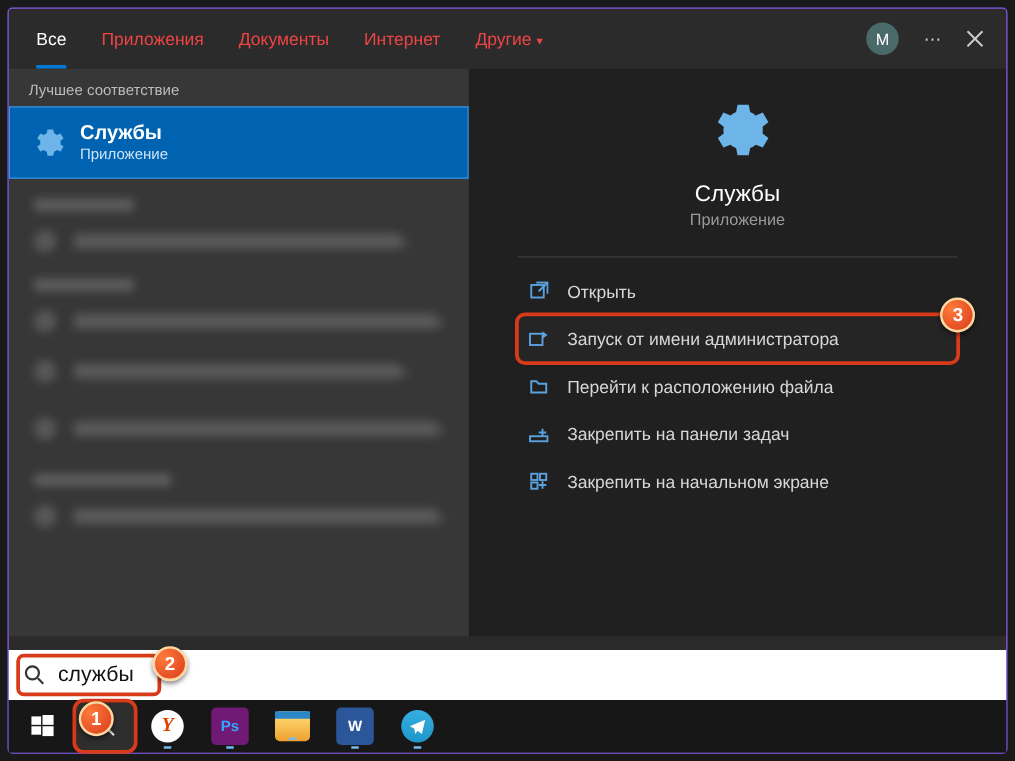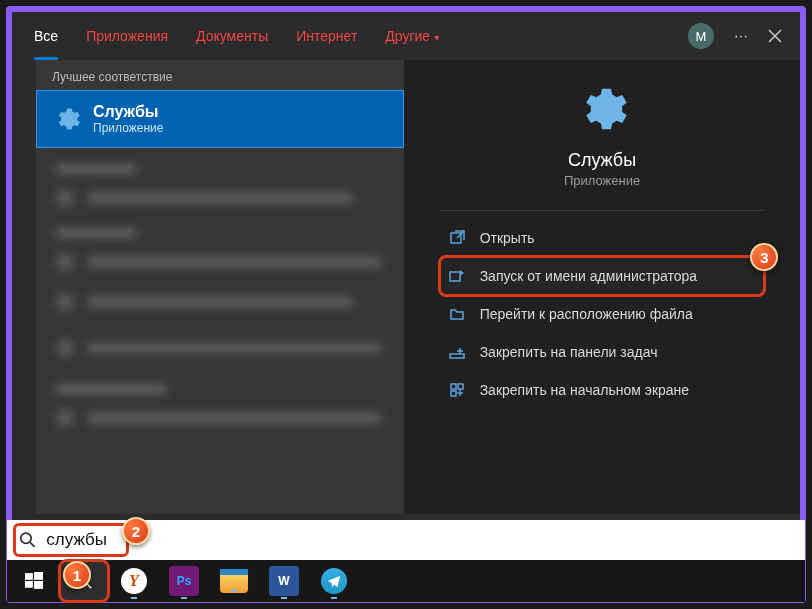--- a/index.html
+++ b/index.html
@@ -1,29 +1,29 @@
 <!DOCTYPE html>
 <html><head>
 <meta charset="utf-8">
 <style>
   * { box-sizing: border-box; margin: 0; padding: 0; font-family: "Segoe UI", Arial, sans-serif; }
   body { background: #1a1a1a; width: 812px; height: 609px; overflow: hidden; position: relative; }
-  .frame { position: absolute; inset: 6px; border: 6px solid #8b5cf6; border-radius: 4px; overflow: hidden; background: #2b2b2b; }
+  .frame { position: absolute; inset: 6px; border: 1px solid #8b5cf6; border-radius: 4px; overflow: hidden; background: #2b2b2b; }
   
   .tabs { display: flex; align-items: center; height: 48px; padding: 0 8px; background: #2b2b2b; }
   .tab { color: #ef4444; font-size: 14px; padding: 0 14px; height: 48px; line-height: 48px; cursor: pointer; position: relative; }
   .tab.active { color: #fff; }
   .tab.active::after { content: ""; position: absolute; left: 14px; right: 14px; bottom: 0; height: 3px; background: #0078d4; }
   .tabs .spacer { flex: 1; }
   .avatar { width: 26px; height: 26px; border-radius: 50%; background: #4a6a6a; color: #fff; font-size: 13px; display: flex; align-items: center; justify-content: center; margin: 0 10px; }
   .more, .close { width: 34px; height: 34px; color: #ccc; display: flex; align-items: center; justify-content: center; cursor: pointer; font-size: 14px; }
   .close svg { width: 14px; height: 14px; stroke: #ccc; }
   .caret { font-size: 10px; margin-left: 4px; }
   
-  .body { display: flex; height: 454px; padding-left: 24px; }
+  .body { display: flex; height: 454px; }
   .left { width: 368px; background: #373737; color: #d0d0d0; position: relative; overflow: hidden; }
   .section-label { font-size: 12px; color: #bbb; padding: 10px 16px 6px; }
   .result-hero { display: flex; align-items: center; background: #0063b1; color: #fff; padding: 10px 16px; height: 58px; border: 1px solid #3a95e0; }
   .gear-svg { width: 28px; height: 28px; margin-right: 12px; }
   .result-hero .title { font-size: 16px; font-weight: 600; }
   .result-hero .sub { font-size: 12px; color: #cde4f7; }
   .blur-block { filter: blur(4px); opacity: .7; padding: 6px 4px; }
   .blur-row { display: flex; align-items: center; height: 40px; padding: 0 16px; color: #bfbfbf; position: relative; }
   .blur-row .bicon { width: 18px; height: 18px; border-radius: 50%; background: #666; margin-right: 14px; flex-shrink: 0; }
   .blur-row .btext { flex: 1; height: 12px; background: #6a6a6a; border-radius: 2px; }

